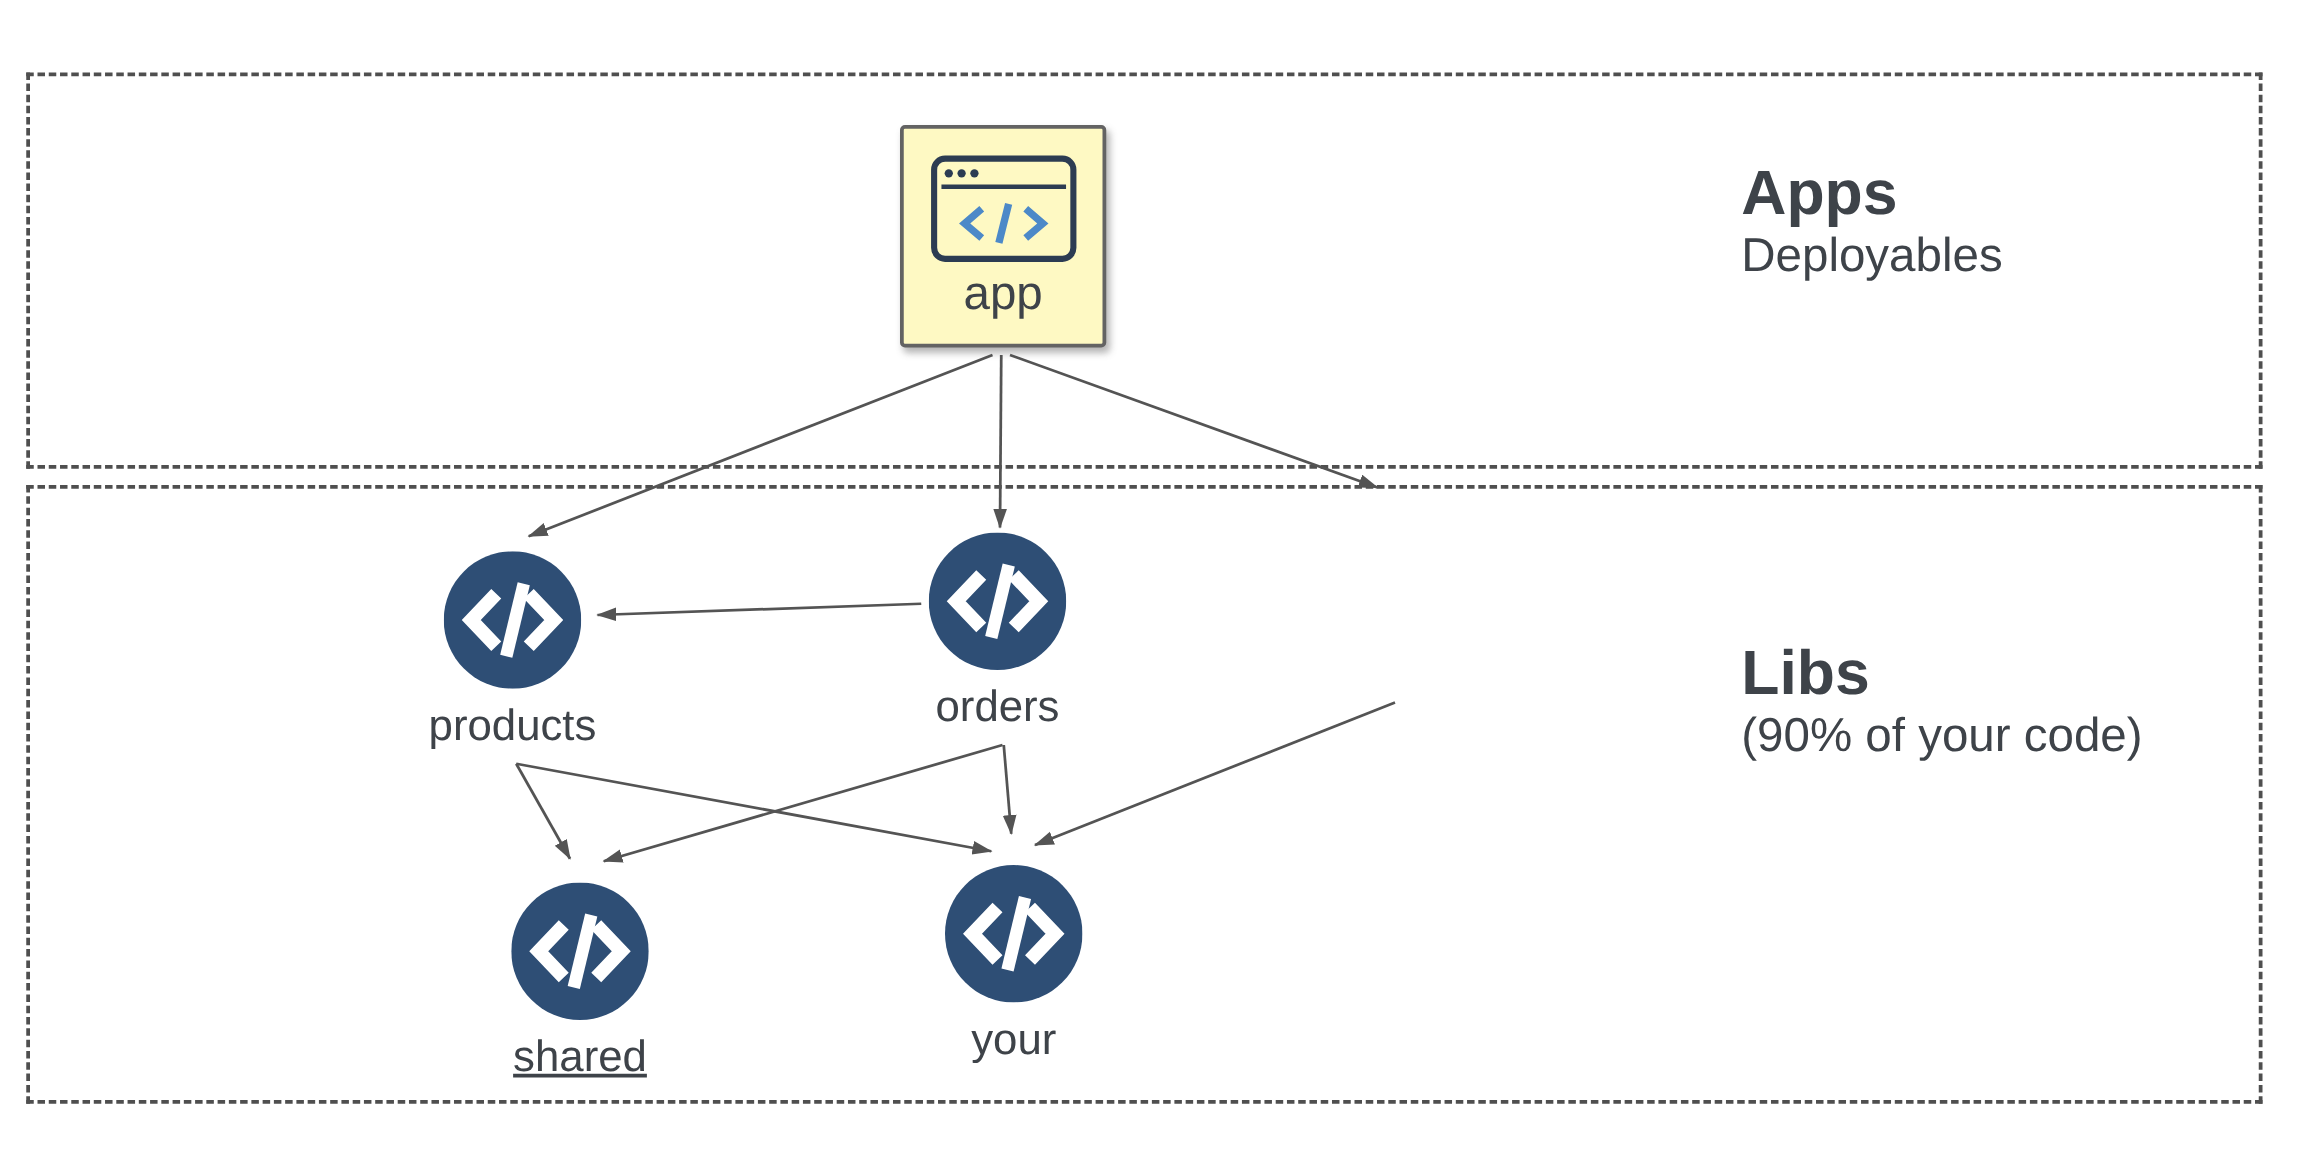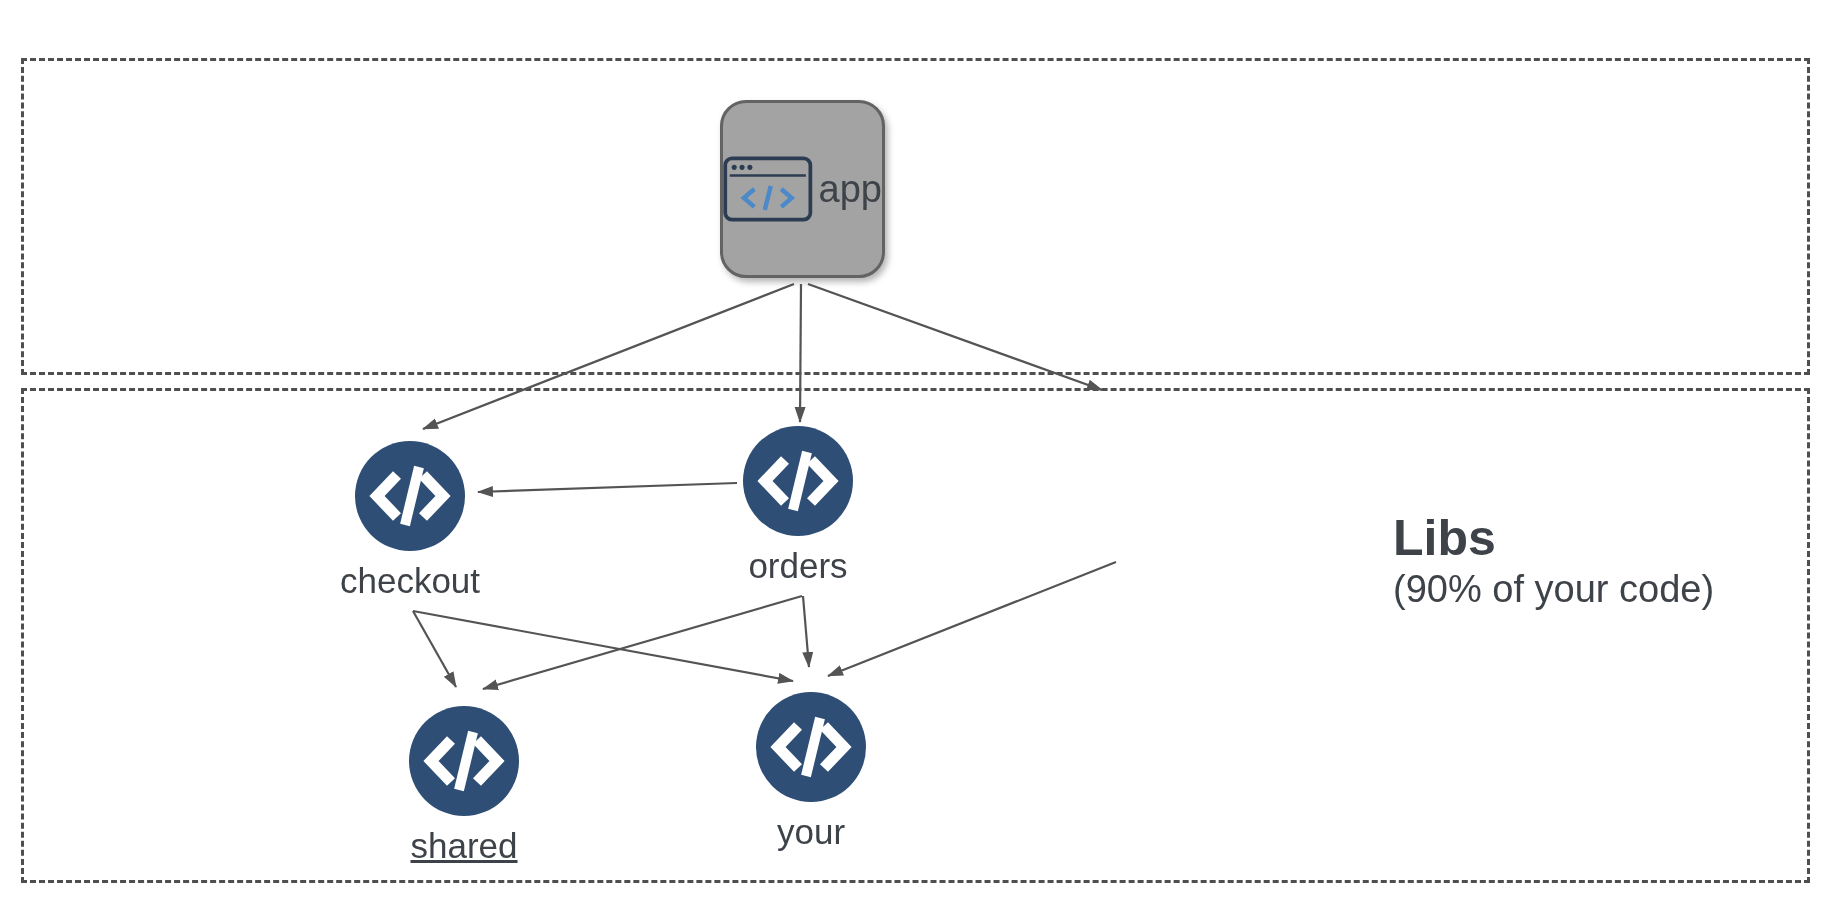--- a/index.html
+++ b/index.html
@@ -59,26 +59,26 @@
     pointer-events: none;
   }
   .edge-line { stroke: var(--edge); stroke-width: 2.2; }
   .arrow-head { fill: var(--edge); }
 
   
   .app-node {
     position: absolute;
     left: 720px; top: 100px;
     width: 165px; height: 178px;
-    background: #a3a3a3;
+    background: #fef9c3;
     border: 3px solid var(--card-border);
-    border-radius: 26px;
+    border-radius: 4px;
     box-shadow: 3px 4px 6px rgba(90, 90, 90, 0.45);
     display: flex;
-    flex-direction: row;
+    flex-direction: column;
     align-items: center;
     justify-content: center;
     gap: 6px;
   }
   .app-icon { width: 118px; height: 86px; }
   .app-icon .outline { stroke: var(--app-icon-outline); fill: none; }
   .app-icon .dot { fill: var(--app-icon-outline); }
   .app-icon .code { stroke: var(--app-icon-code); fill: none; }
   .app-label {
     font-size: 38px;
@@ -130,20 +130,24 @@
         <line x1="808" y1="284" x2="1102" y2="390" class="edge-line" marker-end="url(#arrow)"></line>
         <line x1="737" y1="483" x2="478" y2="492" class="edge-line" marker-end="url(#arrow)"></line>
         <line x1="413" y1="611" x2="456" y2="687" class="edge-line" marker-end="url(#arrow)"></line>
         <line x1="413" y1="611" x2="793" y2="681" class="edge-line" marker-end="url(#arrow)"></line>
         <line x1="802" y1="596" x2="483" y2="689" class="edge-line" marker-end="url(#arrow)"></line>
         <line x1="803" y1="596" x2="809" y2="667" class="edge-line" marker-end="url(#arrow)"></line>
         <line x1="1116" y1="562" x2="828" y2="676" class="edge-line" marker-end="url(#arrow)"></line>
       </g>
   </svg>
 
+  <div class="section-label apps">
+    <div class="section-title">Apps</div>
+    <div class="section-subtitle">Deployables</div>
+  </div>
   <div class="section-label libs">
     <div class="section-title">Libs</div>
     <div class="section-subtitle">(90% of your code)</div>
   </div>
 
   <div class="app-node">
     <svg class="app-icon" viewBox="0 0 120 88" xmlns="http://www.w3.org/2000/svg">
       <rect class="outline" x="3" y="3" width="114" height="82" rx="9" stroke-width="5"></rect>
       <circle class="dot" cx="15" cy="15" r="3.4"></circle>
       <circle class="dot" cx="25.5" cy="15" r="3.4"></circle>
@@ -156,21 +160,21 @@
     <div class="app-label">app</div>
   </div>
 
   <div class="lib-node products">
     <svg class="lib-icon" viewBox="0 0 110 110" xmlns="http://www.w3.org/2000/svg">
       <circle class="disc" cx="55" cy="55" r="55"></circle>
       <path class="glyph" d="M42 34 L22 55 L42 76" stroke-width="11"></path>
       <path class="glyph" d="M68 34 L88 55 L68 76" stroke-width="11"></path>
       <line class="glyph" x1="64" y1="26" x2="50" y2="84" stroke-width="10"></line>
     </svg>
-    <div class="node-label">checkout</div>
+    <div class="node-label">products</div>
   </div>
 
   <div class="lib-node orders">
     <svg class="lib-icon" viewBox="0 0 110 110" xmlns="http://www.w3.org/2000/svg">
       <circle class="disc" cx="55" cy="55" r="55"></circle>
       <path class="glyph" d="M42 34 L22 55 L42 76" stroke-width="11"></path>
       <path class="glyph" d="M68 34 L88 55 L68 76" stroke-width="11"></path>
       <line class="glyph" x1="64" y1="26" x2="50" y2="84" stroke-width="10"></line>
     </svg>
     <div class="node-label">orders</div>

